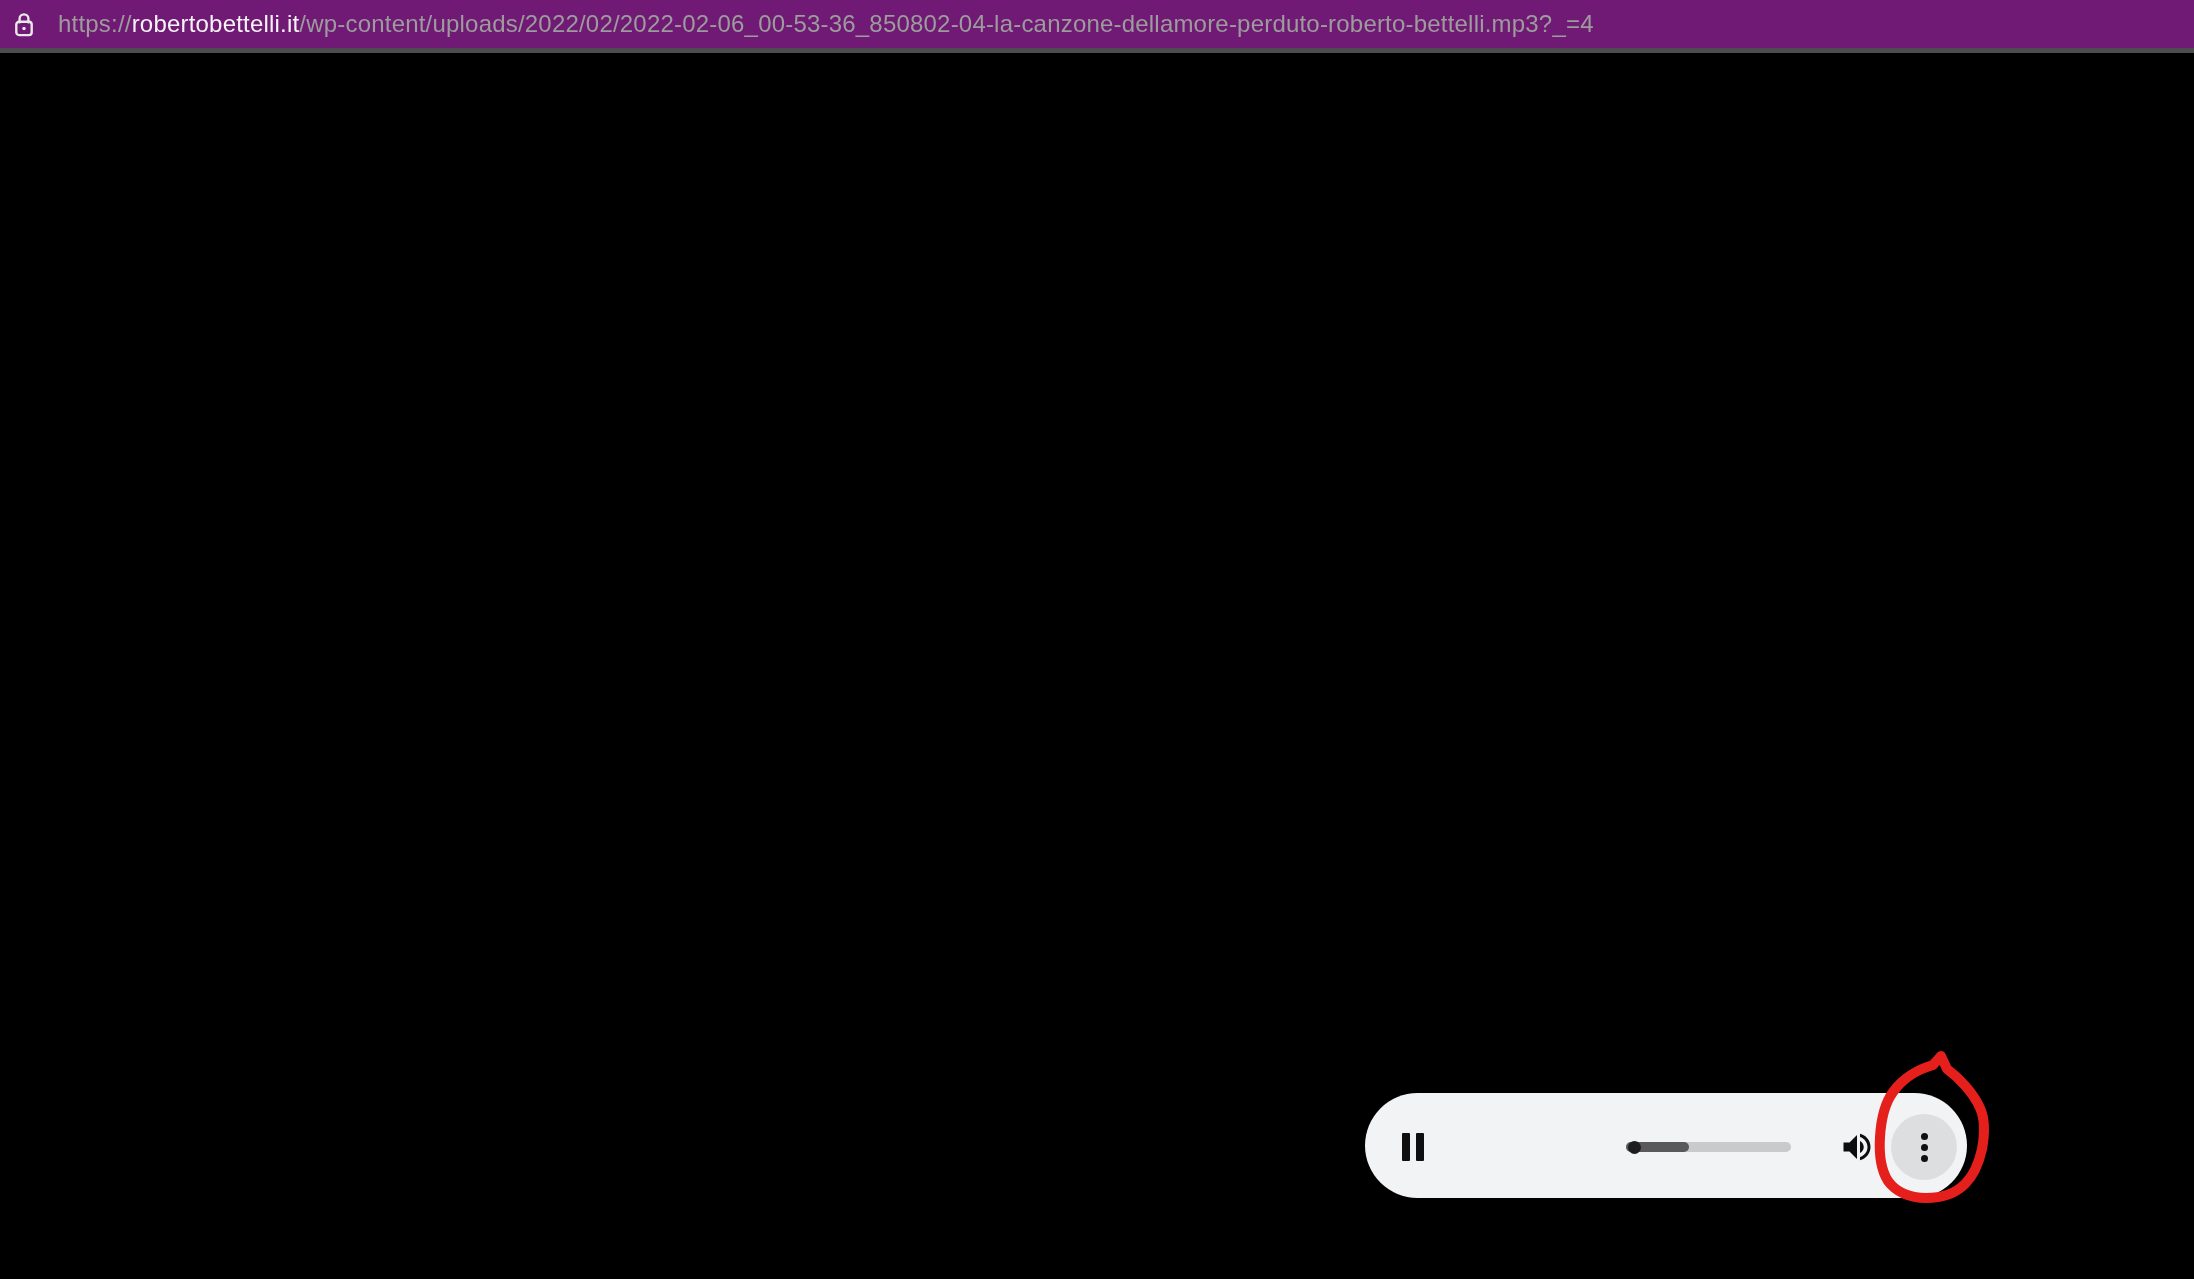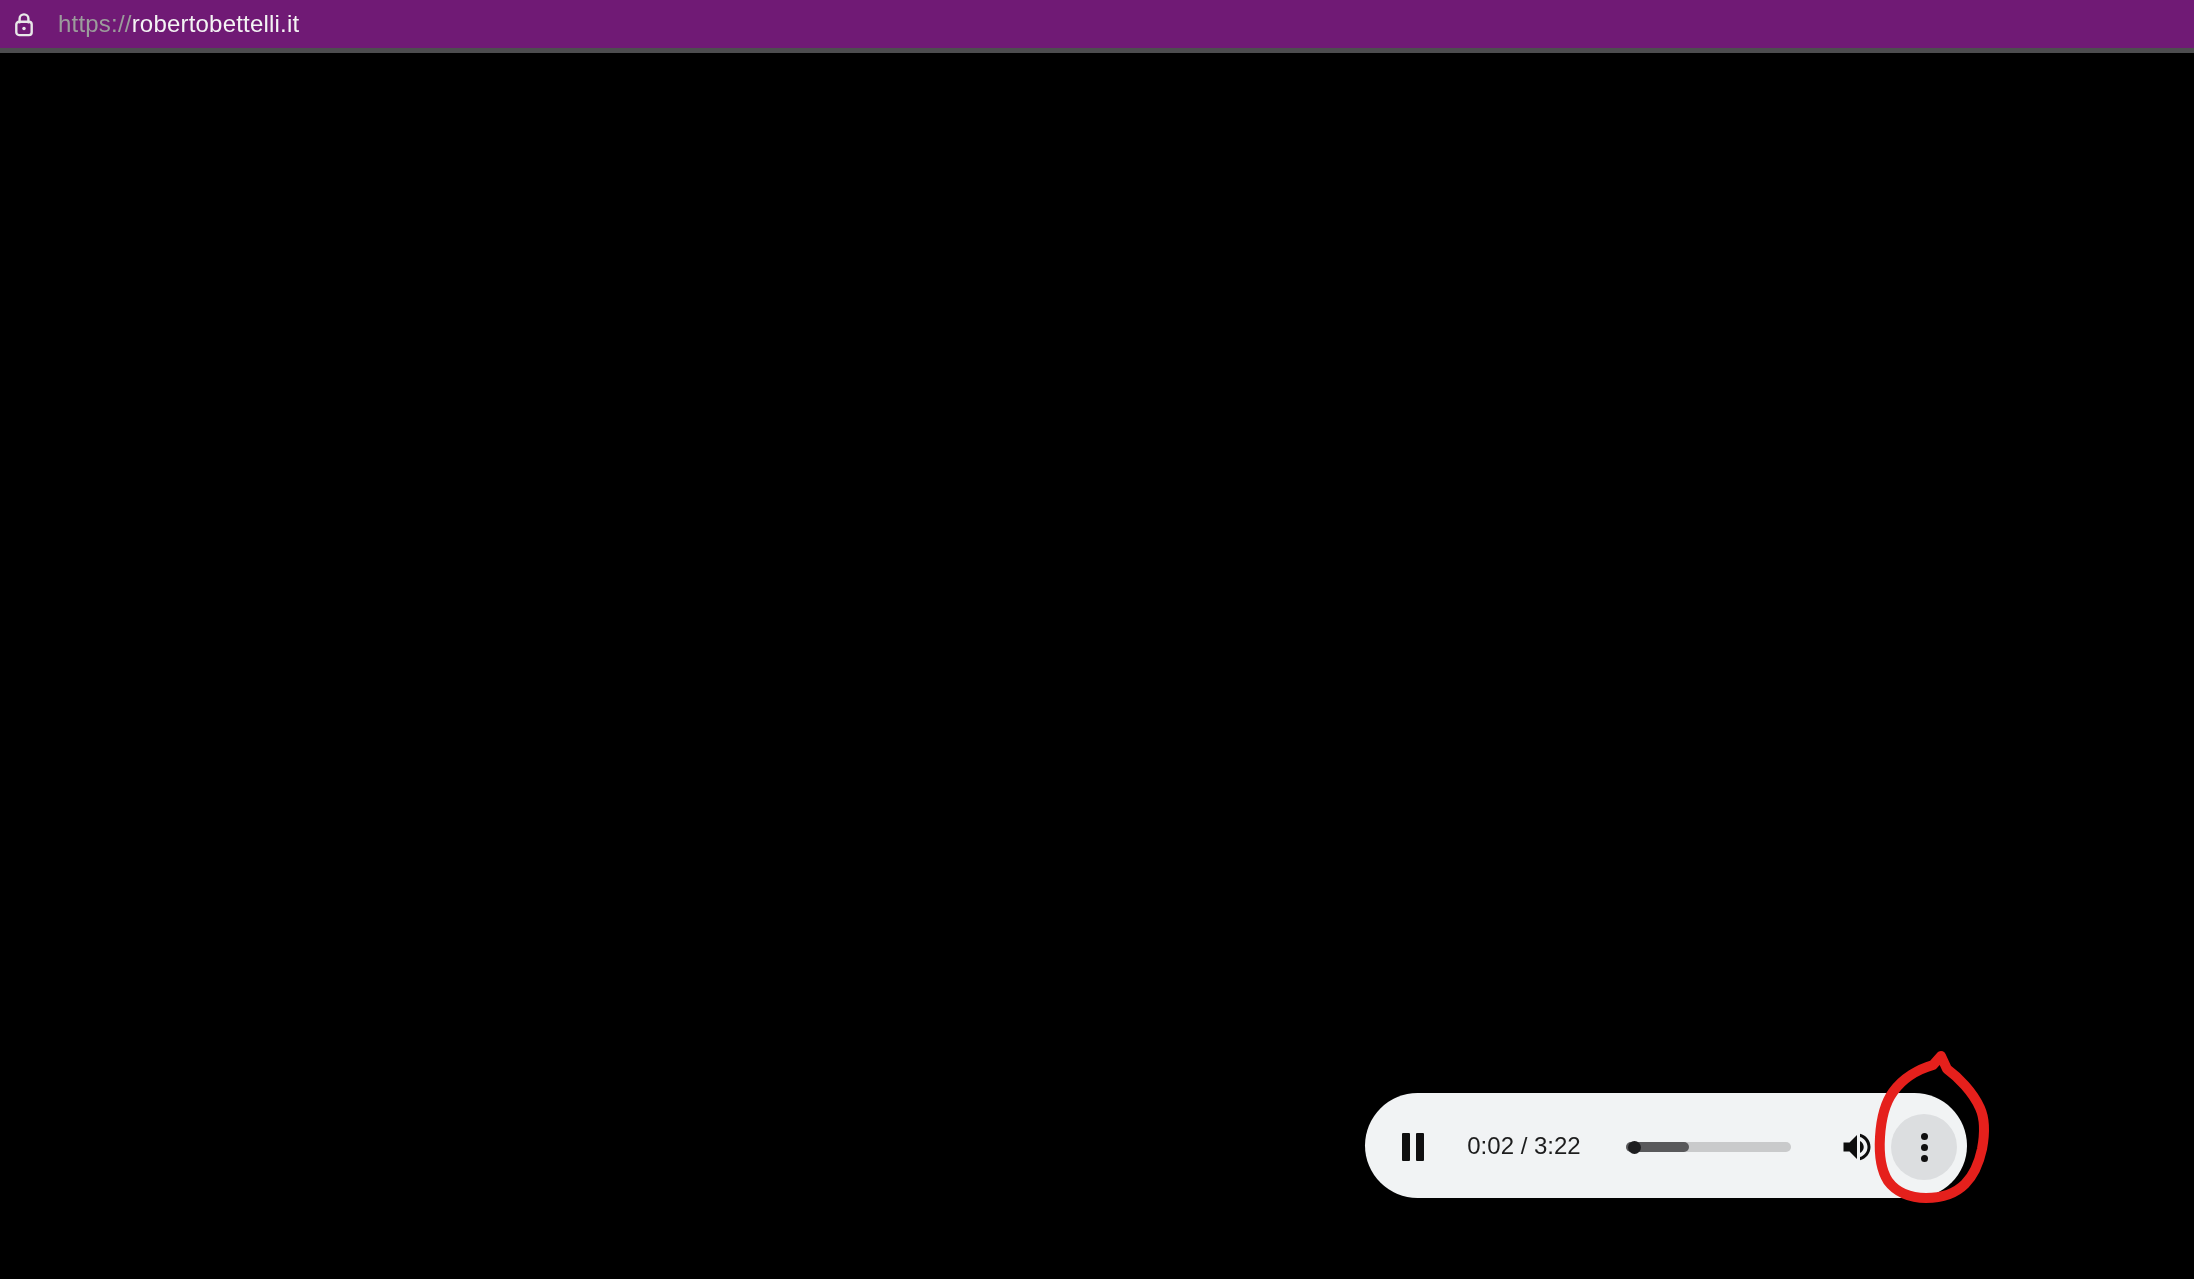--- a/index.html
+++ b/index.html
@@ -94,35 +94,35 @@
   <span class="lock-wrap">
     <svg width="22" height="30" viewBox="0 0 24 30" fill="none">
       <path d="M7.2 12 V8.2 a4.8 4.8 0 0 1 9.6 0 V12" stroke="#e8e8e8" stroke-width="2.6" fill="none" stroke-linecap="round"></path>
       <rect x="3.6" y="11.5" width="16.8" height="14.5" rx="3" stroke="#e8e8e8" stroke-width="2.6" fill="none"></rect>
       <circle cx="12" cy="18.7" r="1.9" fill="#e8e8e8"></circle>
     </svg>
   </span>
   <span class="url-text">
     <span class="url-scheme">https://</span>
       <span class="url-domain">robertobettelli.it</span>
+      <span class="url-path">/wp-content/uploads/2022/02/2022-02-06_00-53-36_850802-04-la-canzone-dellamore-perduto-roberto-bettelli.mp3?_=4</span>
   </span>
 </div>
 
 <div class="page-bg"></div>
 
 <div class="audio-player">
 
   <button class="pp-btn">
     <span class="pause-icon">
         <i></i>
         <i></i>
       </span>
   </button>
 
-  <div class="time-display"><span>0:02</span><span> / </span><span>3:22</span></div>
 
   <div class="timeline">
     <div class="buffered" style="width: 38%;"></div>
     <div class="thumb" style="left: 1%;"></div>
   </div>
 
   <button class="volume-btn">
     <svg width="36" height="36" viewBox="0 0 24 24">
       <path fill="#0d0d0d" d="M3 9v6h4l5 5V4L7 9H3zm13.5 3c0-1.77-1.02-3.29-2.5-4.03v8.05c1.48-.73 2.5-2.25 2.5-4.02zM14 3.23v2.06c2.89.86 5 3.54 5 6.71s-2.11 5.85-5 6.71v2.06c4.01-.91 7-4.49 7-8.77s-2.99-7.86-7-8.77z"></path>
     </svg>

